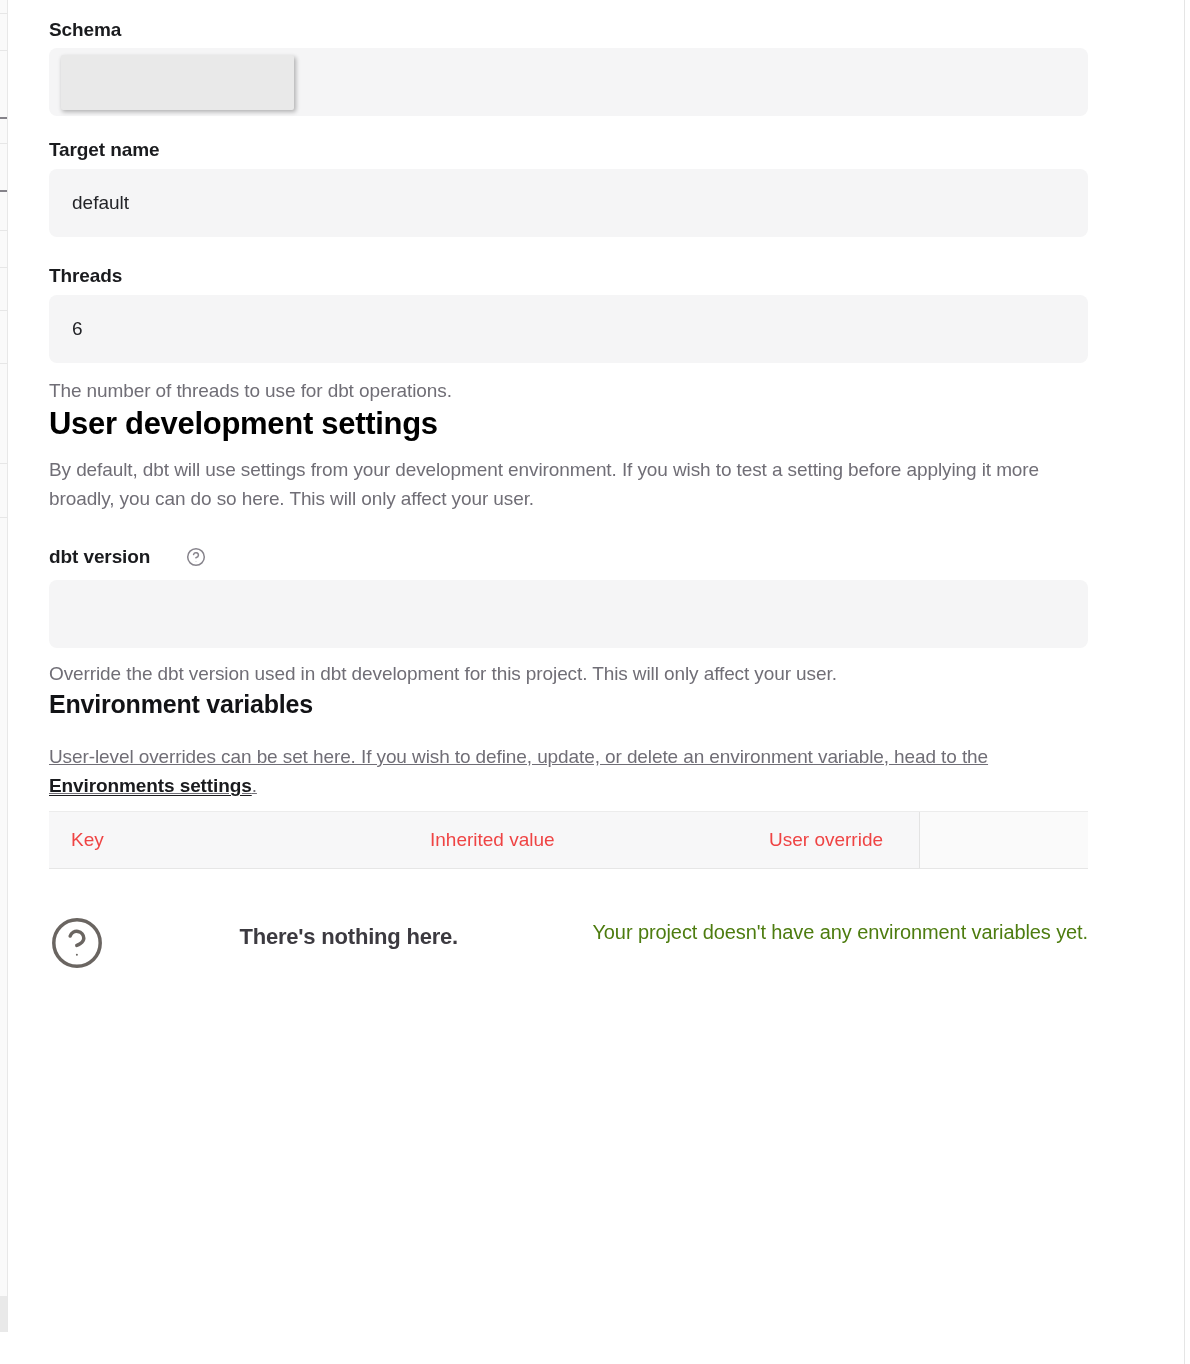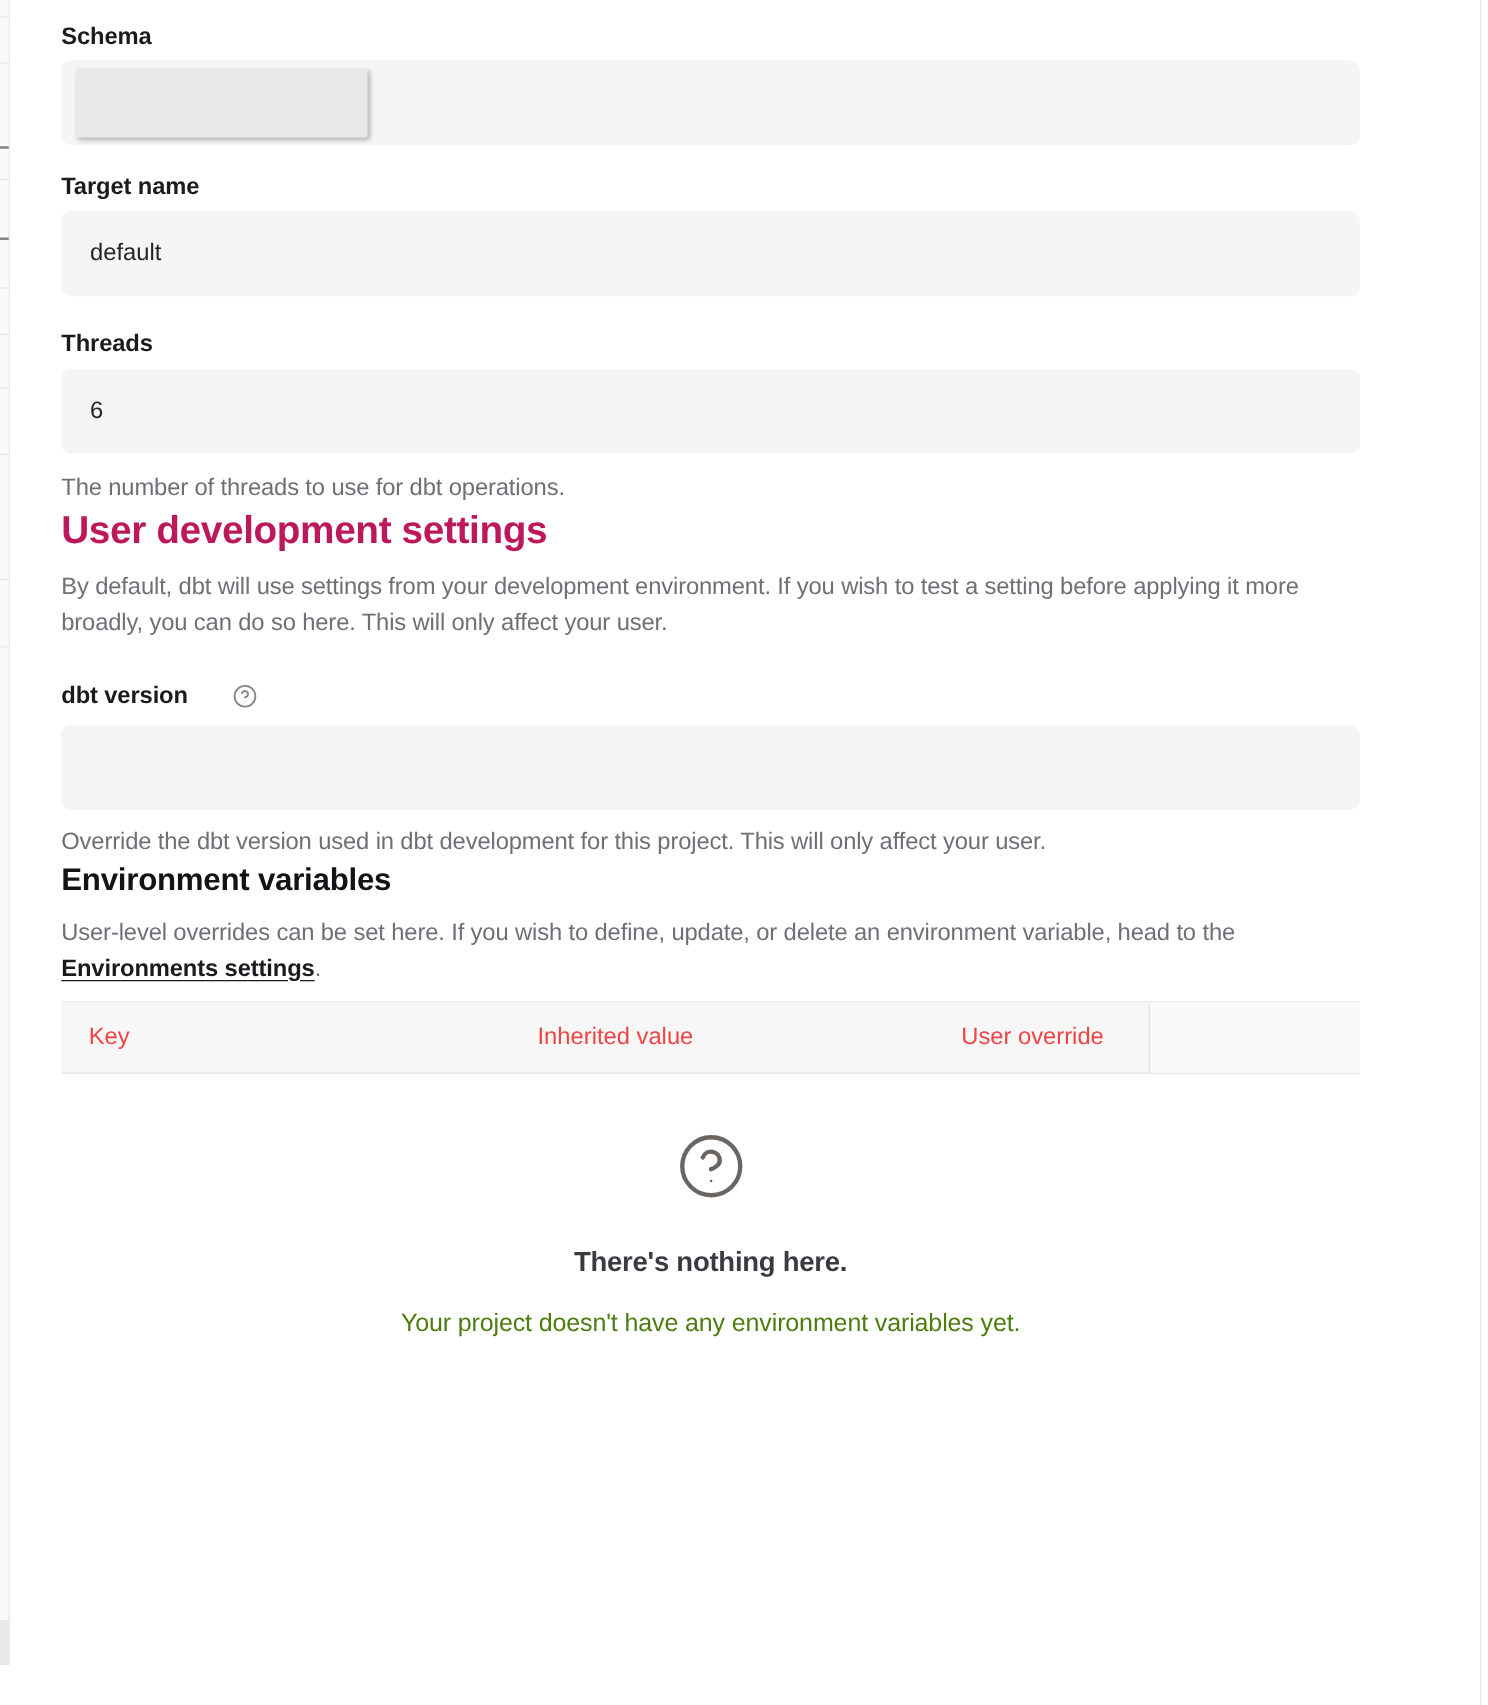--- a/index.html
+++ b/index.html
@@ -23,54 +23,54 @@
   .label-row{display:flex;align-items:center;gap:9px;}
   .help-icon{color:#87848c;display:inline-flex;}
   .input-shell{position:relative;height:68px;background:#f5f5f6;border:none;border-radius:8px;width:100%;
     box-sizing:border-box;display:flex;align-items:center;}
   input.text-input{width:100%;height:68px;background:#f5f5f6;border:none;border-radius:8px;
     font-family:"Liberation Sans","DejaVu Sans",sans-serif;font-size:19px;color:#232428;
     padding:0 0 0 23px;box-sizing:border-box;outline:none;}
   .masked-value{width:233px;height:55px;margin-left:12px;background:#e9e9e9;border-radius:2px;
     box-shadow:1.5px 2px 4px rgba(0,0,0,0.28);}
   .help-text{font-size:19px;line-height:29px;color:#706e76;letter-spacing:-0.1px;}
-  h1.section-title{font-size:31px;line-height:38px;font-weight:700;color:#be185d;margin:0;letter-spacing:-0.3px;}
+  h1.section-title{font-size:31px;line-height:38px;font-weight:700;color:#000000;margin:0;letter-spacing:-0.3px;}
   h2.section-title{font-size:25px;line-height:32px;font-weight:700;color:#121316;margin:0;letter-spacing:-0.2px;}
   .body-text{font-size:19px;line-height:29px;color:#706e76;letter-spacing:-0.1px;}
   .inline-link{color:#1a1b1e;font-weight:700;text-decoration:underline;text-underline-offset:3px;cursor:pointer;}
 
   
   .mt-schema-label{margin-top:18px;}
   .mt-schema-input{margin-top:7px;}
   .mt-schema-help{margin-top:14px;}
   .mt-target-label{margin-top:22px;}
   .mt-target-input{margin-top:8px;}
   .mt-threads-label{margin-top:27px;}
   .mt-threads-input{margin-top:8px;}
   .mt-threads-help{margin-top:13px;}
   .mt-h1{margin-top:85px;}
   .mt-h1-desc{margin-top:12px;}
   .mt-dbtv-label{margin-top:32px;gap:36px;}
   .mt-dbtv-input{margin-top:12px;}
   .mt-dbtv-help{margin-top:11px;}
   .mt-h2{margin-top:89px;}
-  .mt-h2-desc{margin-top:12px;}
+  .mt-h2-desc{margin-top:22px;text-decoration:underline;}
   .mt-table{margin-top:11px;}
 
   
   .env-table-header{display:flex;height:56px;align-items:stretch;background:#f7f7f8;
     border-top:1px solid #ececec;border-bottom:1px solid #e6e6e6;font-size:19px;color:#ef4444;}
   .env-table-header .cell{display:flex;align-items:center;box-sizing:border-box;}
   .cell.c-key{width:360px;padding-left:22px;}
   .cell.c-inherited{width:340px;padding-left:21px;}
   .cell.c-override{width:170px;padding-left:20px;}
   .cell.c-actions{flex:1;border-left:1px solid #e3e3e3;background:#fafafa;}
 
   
-  .empty-state{display:flex;flex-direction:column;align-items:center;text-align:center;}
+  .empty-state{display:flex;align-items:center;text-align:center;justify-content:space-between;}
   .empty-icon{margin-top:46px;color:#6a6561;}
   .empty-title{margin-top:30px;font-size:22px;line-height:28px;font-weight:700;color:#3c3a40;letter-spacing:-0.2px;}
   .empty-subtitle{margin-top:21px;font-size:20px;line-height:29px;color:#4d7c0f;letter-spacing:-0.1px;}
 </style>
 </head>
 <body>
 
 <div class="left-edge">
   <div class="tick" style="top:13px"></div>
   <div class="tick" style="top:50px"></div>

